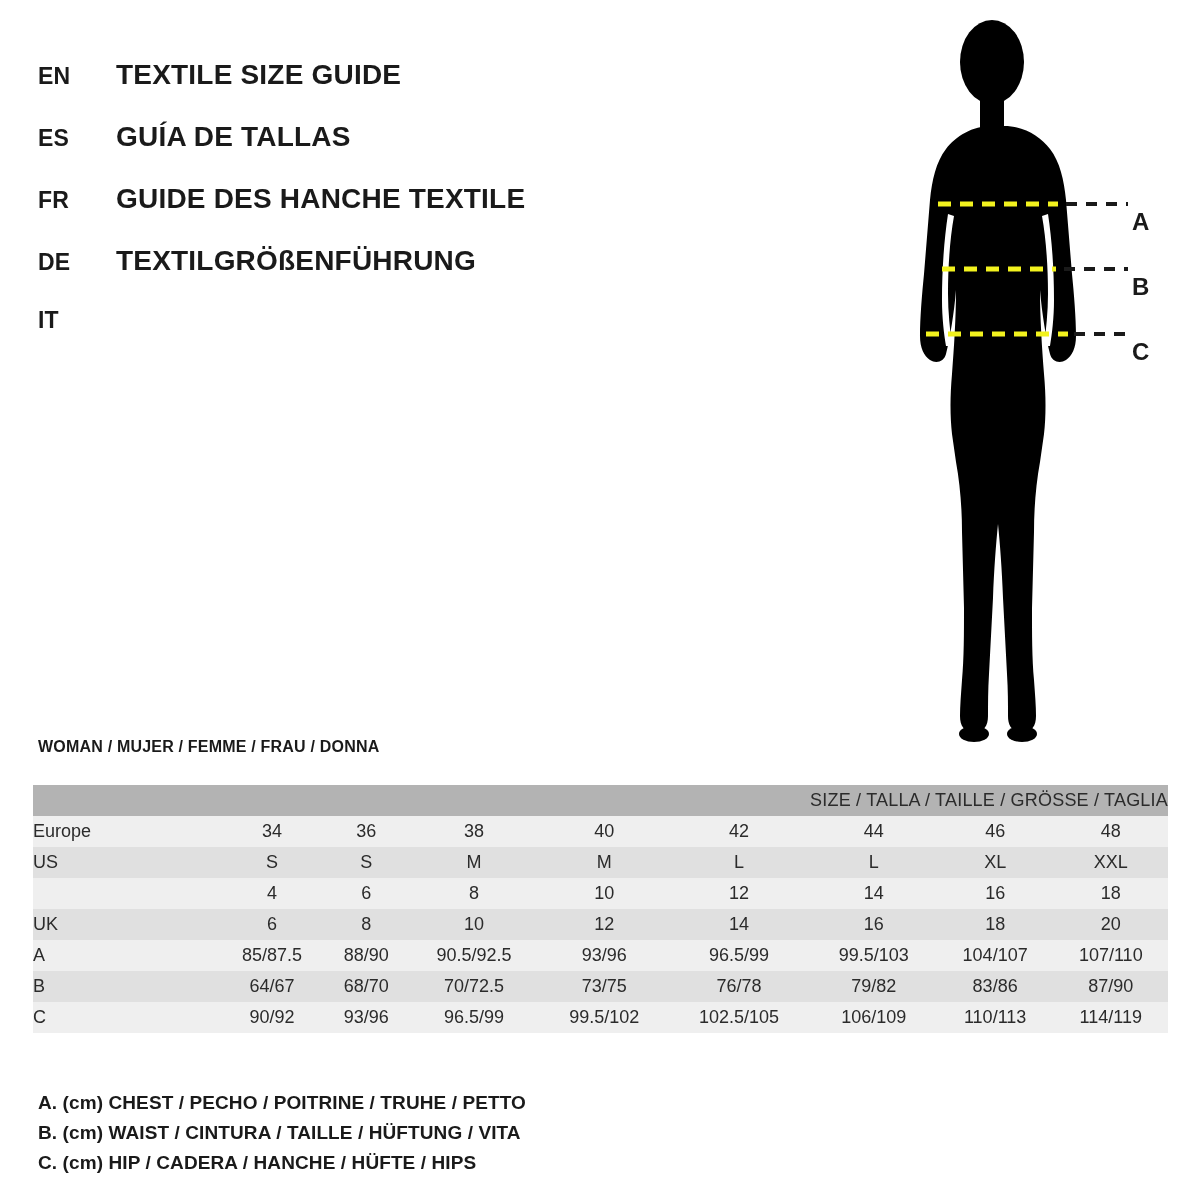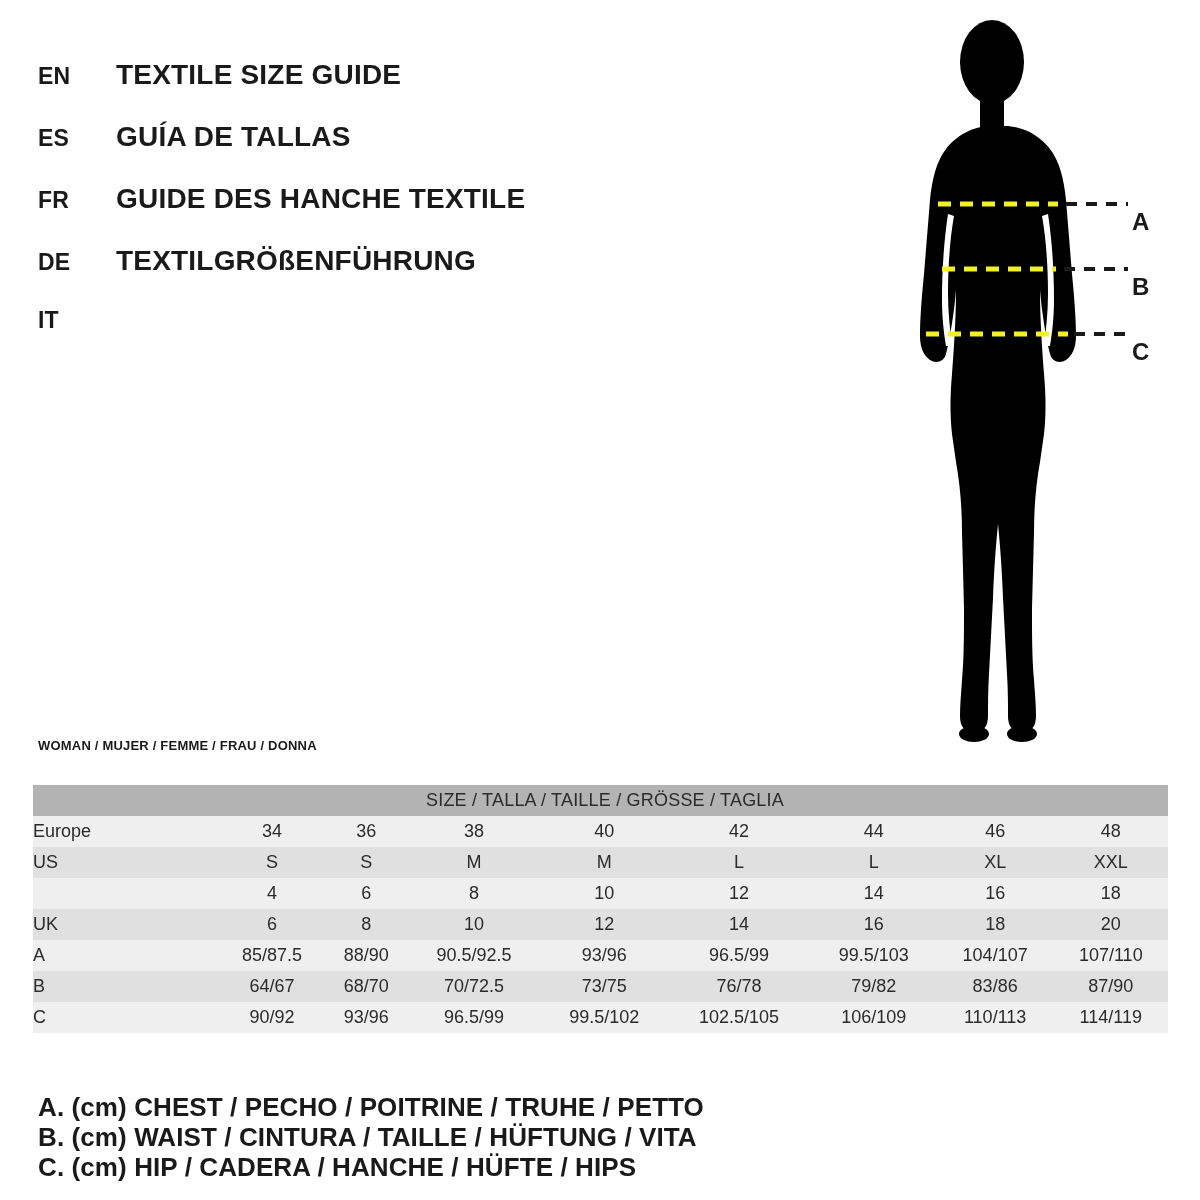--- a/index.html
+++ b/index.html
@@ -60,21 +60,21 @@
     font-size: 24px;
     font-weight: bold;
     color: #1a1a1a;
   }
 
   
   #woman-caption {
     position: absolute;
     left: 38px;
     top: 738px;
-    font-size: 13px;
+    font-size: 16px;
     font-weight: bold;
     color: #1a1a1a;
     letter-spacing: 0.2px;
   }
 
   
   #size-table {
     position: absolute;
     left: 33px;
     top: 785px;
@@ -86,42 +86,42 @@
   #size-table th, #size-table td {
     padding: 0;
     height: 31px;
     line-height: 31px;
     font-weight: normal;
     text-align: center;
     white-space: nowrap;
   }
   #size-table thead th {
     background: #b3b3b3;
-    text-align: center;
+    text-align: right;
     padding-left: 9px;
     font-size: 18px;
     letter-spacing: 0.2px;
     color: #2b2b2b;
   }
   #size-table tbody tr.odd  td { background: #efefef; }
   #size-table tbody tr.even td { background: #e0e0e0; }
   #size-table td.rowlabel {
     text-align: left;
     width: 185px;
   }
 
   
   #legend {
     position: absolute;
     left: 38px;
     top: 1092px;
     width: 700px;
   }
   .legend-line {
-    font-size: 26px;
+    font-size: 19px;
     font-weight: bold;
     color: #1a1a1a;
     height: 30px;
     letter-spacing: 0.1px;
   }
 </style>
 </head>
 <body>
 
 <div id="page">

